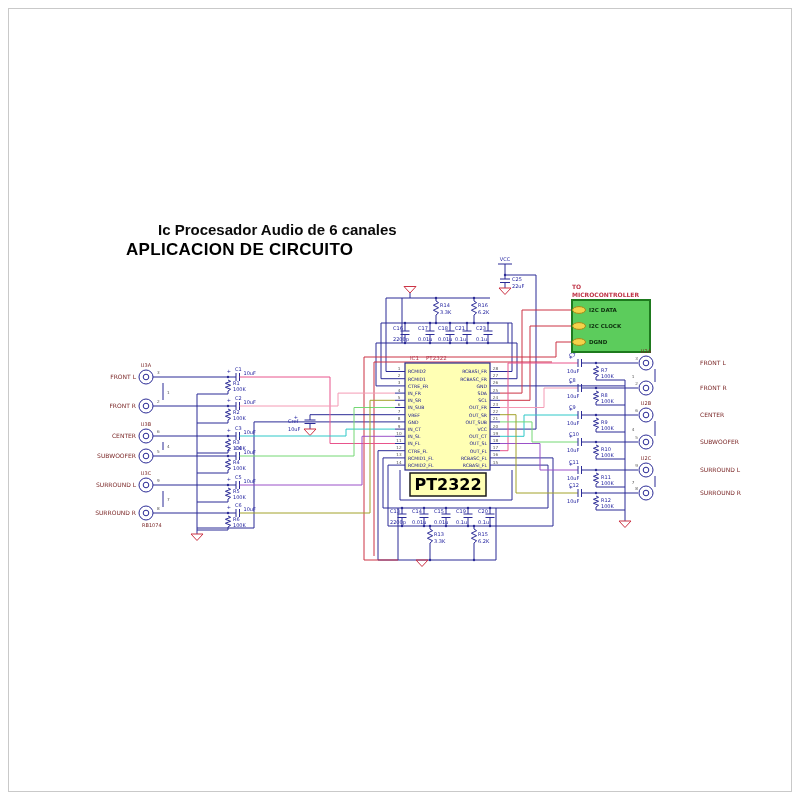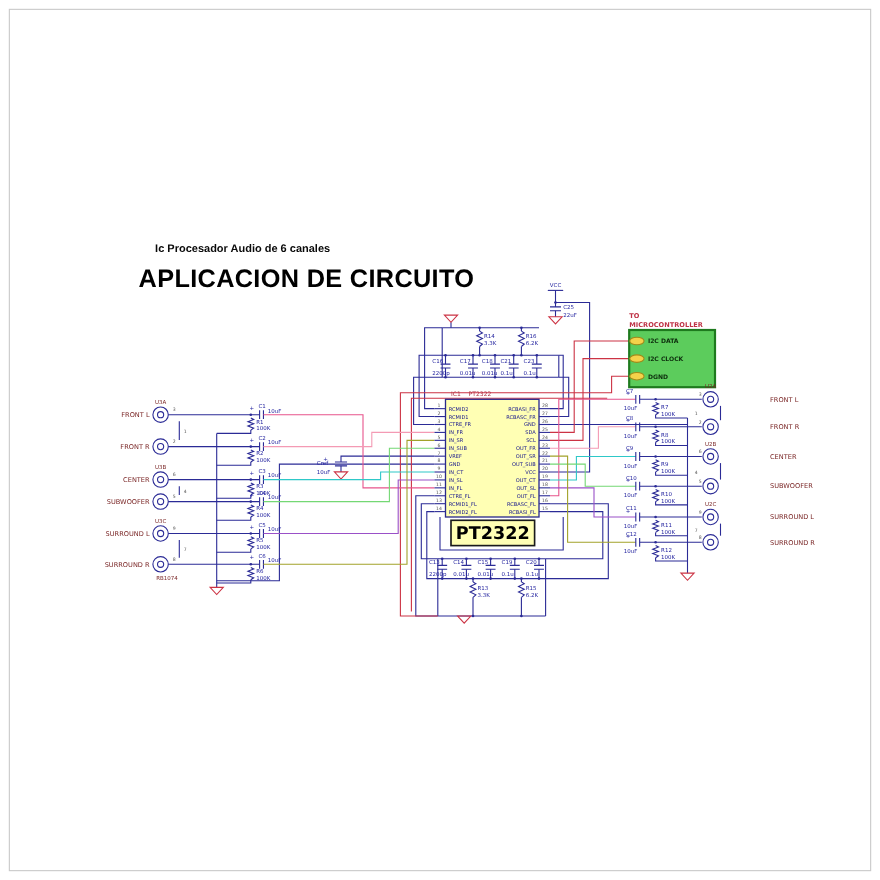--- a/index.html
+++ b/index.html
@@ -1,19 +1,19 @@
 <!DOCTYPE html>
 <html><head>
 <meta charset="utf-8">
 <style>
   html,body{margin:0;padding:0;background:#ffffff;}
   body{width:800px;height:800px;position:relative;font-family:"Liberation Sans",sans-serif;overflow:hidden;}
   .frame{position:absolute;left:8px;top:8px;width:782px;height:782px;border:1px solid #c9c9c9;}
-  .title-sm{position:absolute;left:141px;top:221px;font-size:10px;font-weight:bold;color:#0a0a0a;}
-  .title-lg{position:absolute;left:126px;top:240px;font-size:23px;font-weight:bold;color:#000;letter-spacing:.3px;}
+  .title-sm{position:absolute;left:158px;top:221px;font-size:15px;font-weight:bold;color:#0a0a0a;}
+  .title-lg{position:absolute;left:126px;top:240px;font-size:17px;font-weight:bold;color:#000;letter-spacing:.3px;}
   svg{position:absolute;left:0;top:0;}
   svg text{font-family:"DejaVu Sans",sans-serif;}
   .w{fill:none;stroke:#2b2b96;stroke-width:1;}
   .redw{fill:none;stroke:#cc3344;stroke-width:1;}
   .comp{fill:none;stroke:#2b2b96;stroke-width:1;}
   .gndp{fill:none;stroke:#cc3344;stroke-width:1;}
   .dot{fill:#2b2b96;stroke:none;}
   .cl{font-size:6px;fill:#7a2626;}
   .ref{font-size:5px;fill:#7a2626;}
   .bl{font-size:5px;fill:#1c1c9c;}

